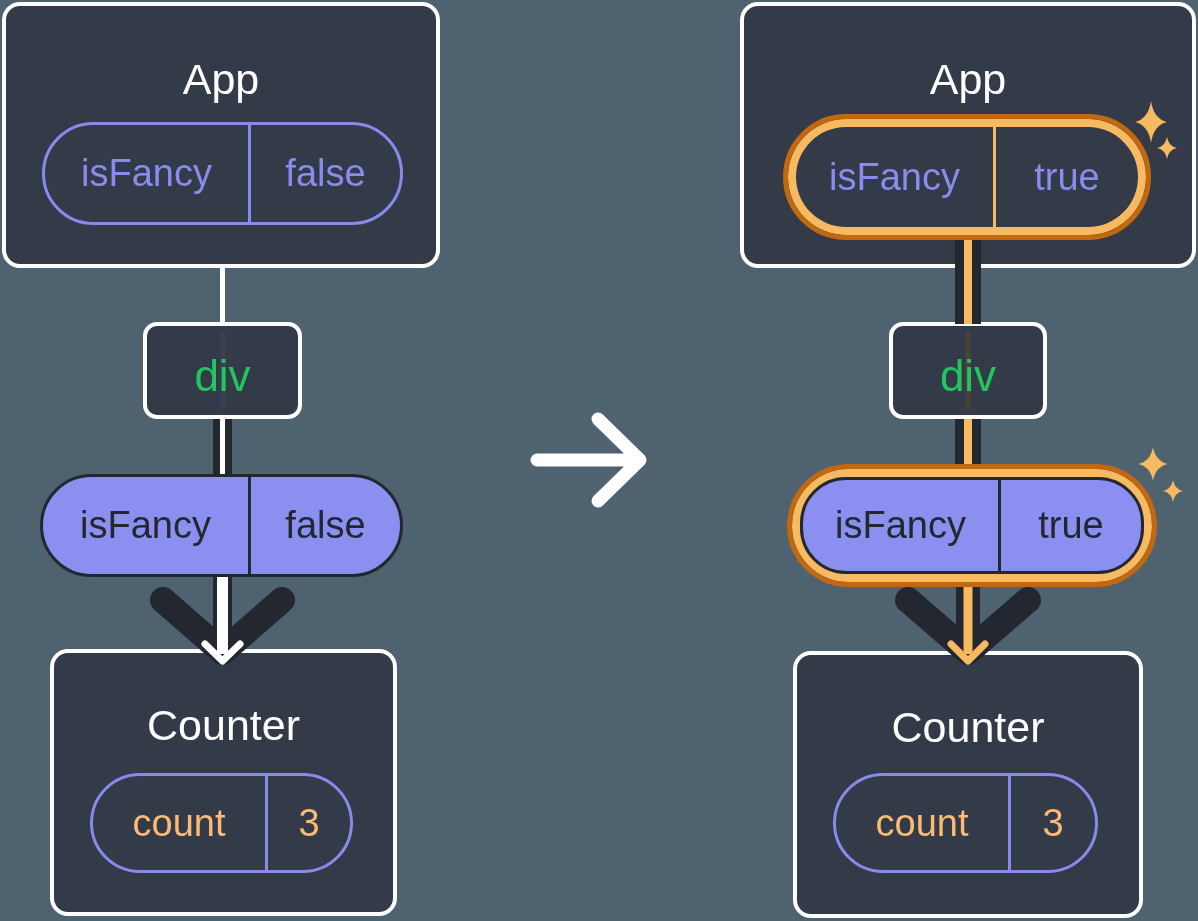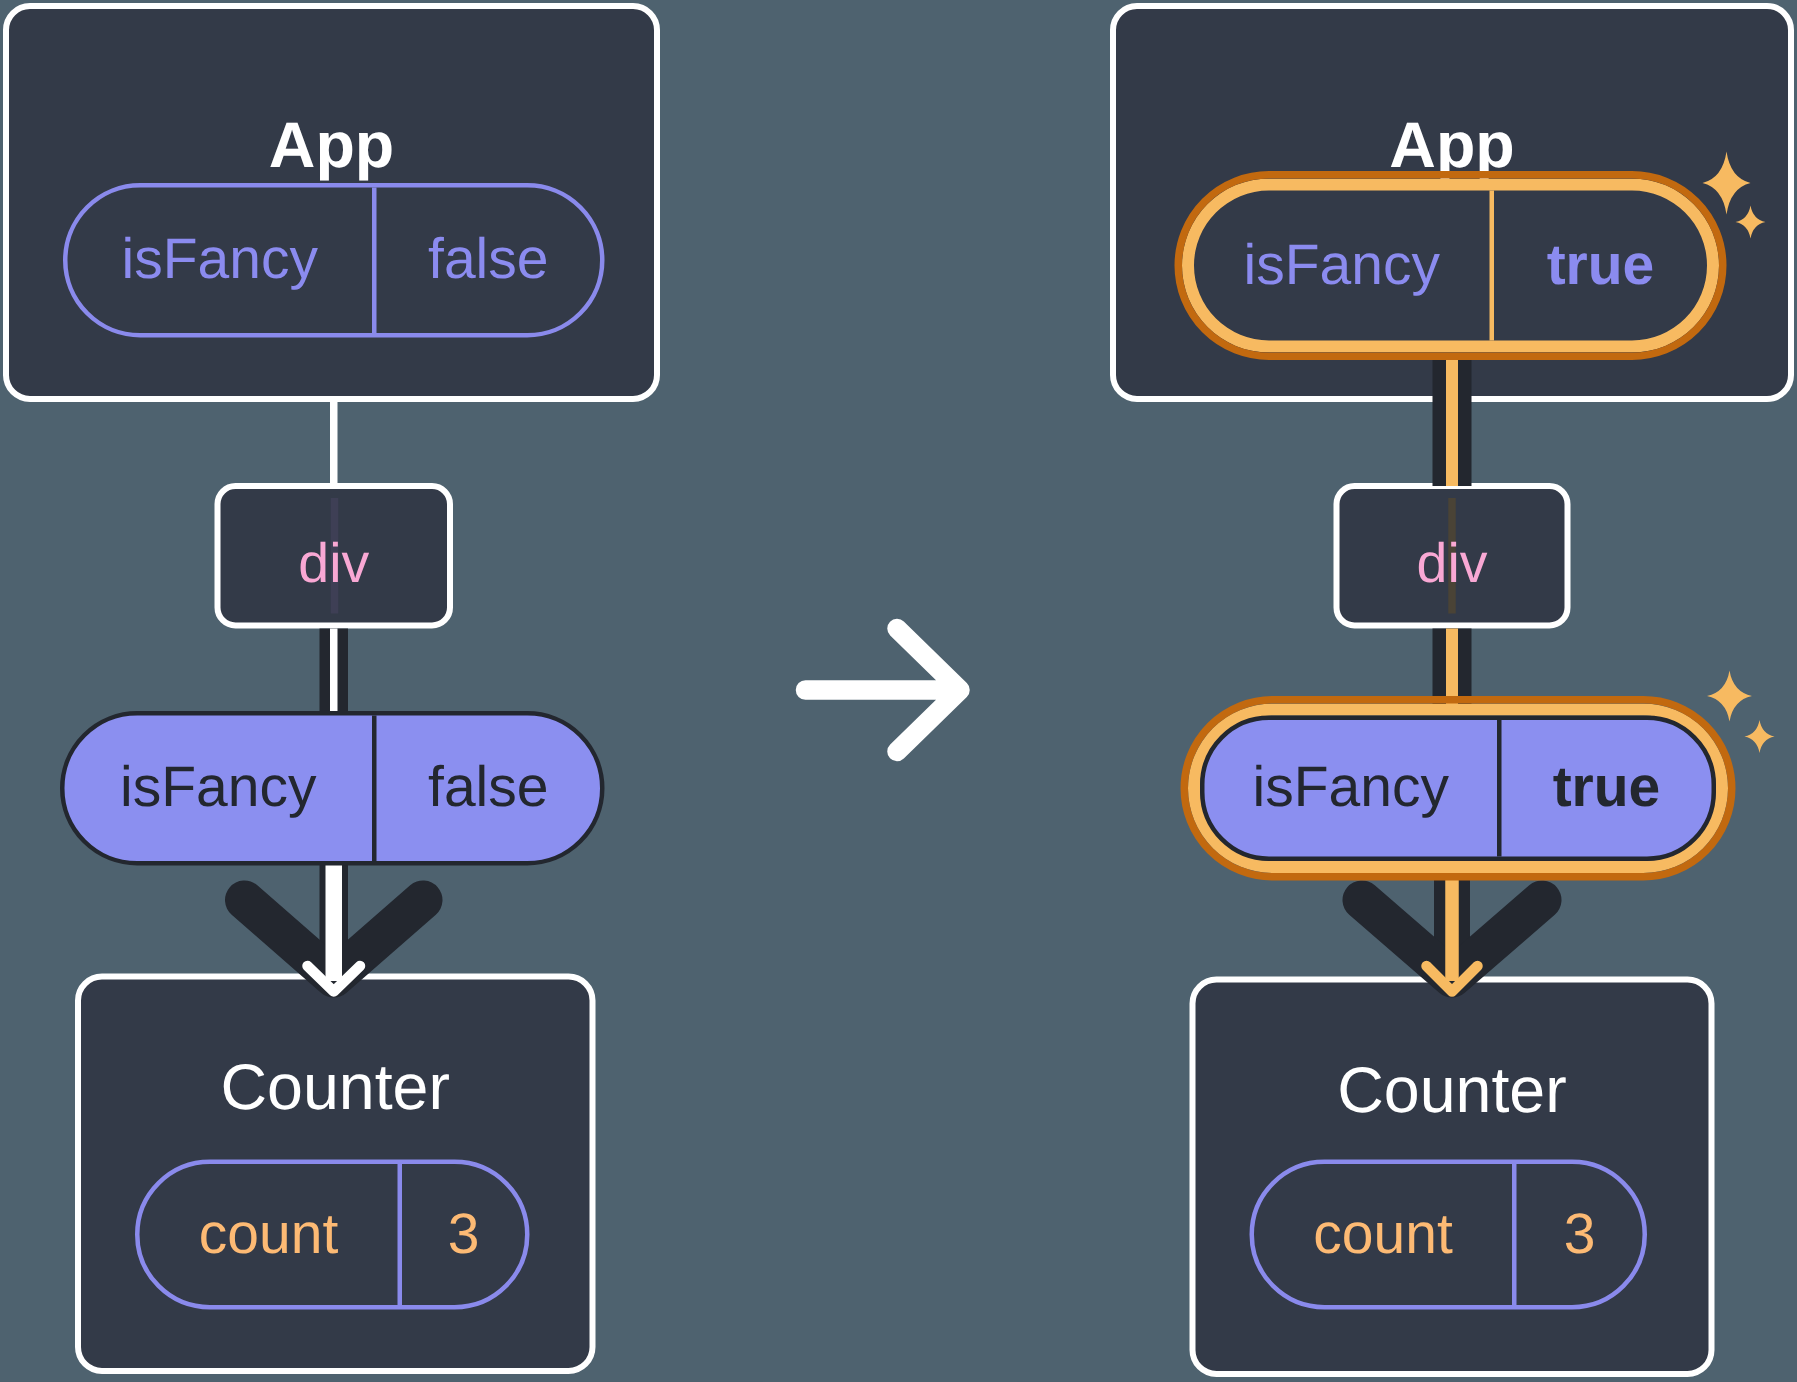--- a/index.html
+++ b/index.html
@@ -8,34 +8,34 @@
   
   .card{position:absolute;background:#333A48;border:4px solid #FFFFFF;box-sizing:border-box;}
   .c-app-l{left:2px;top:2px;width:438px;height:266px;border-radius:18px;}
   .c-app-r{left:740px;top:2px;width:456px;height:266px;border-radius:18px;}
   .c-cnt-l{left:50px;top:649px;width:347px;height:267px;border-radius:18px;}
   .c-cnt-r{left:793px;top:651px;width:350px;height:267px;border-radius:18px;}
   .c-div-l{left:143px;top:322px;width:159px;height:97px;border-radius:14px;}
   .c-div-r{left:889px;top:322px;width:158px;height:97px;border-radius:14px;}
   .card-title{position:absolute;left:0;right:0;text-align:center;color:#FFFFFF;
               font-size:43px;line-height:1;}
-  .t-app{top:70px;font-weight:bold;}
+  .t-app{top:52px;}
   .t-cnt{top:51px;}
   .divbox{display:flex;align-items:center;justify-content:center;}
   .inner-line{position:absolute;left:50%;top:6px;bottom:6px;width:5px;transform:translateX(-50%);}
   .il-l{background:#3E3F55;}
   .il-r{background:#4A4336;}
-  .div-label{position:relative;color:#f9a8d4;font-size:37px;margin-top:10px;}
+  .div-label{position:relative;color:#22c55e;font-size:44px;margin-top:10px;}
   
   .overlay{position:absolute;left:0;top:0;pointer-events:none;}
   
   .pill{position:absolute;box-sizing:border-box;display:flex;}
   .cell{display:flex;align-items:center;justify-content:center;font-size:38px;box-sizing:border-box;}
   .cell-r{flex:1;text-align:right;}
-  .bold{font-weight:700;}
+  .bold{font-weight:400;}
   .p-app-l{left:42px;top:122px;width:361px;height:103px;border:3px solid #8A8AEC;
            border-radius:52px;color:#8B8BEF;}
   .p-app-l .cell-l{width:206px;border-right:3px solid #8A8AEC;}
   .p-mid-l{left:40px;top:474px;width:363px;height:103px;background:#8B8FF0;
            border:3px solid #23272F;border-radius:52px;color:#23272F;}
   .p-mid-l .cell-l{width:208px;border-right:3px solid #23272F;}
   .p-cnt{border:3px solid #8A8AEC;border-radius:50px;color:#fdba74;}
   .p-cnt-l{left:90px;top:773px;width:263px;height:100px;}
   .p-cnt-r{left:833px;top:773px;width:265px;height:100px;}
   .p-cnt .cell-l{width:175px;border-right:3px solid #8A8AEC;}

